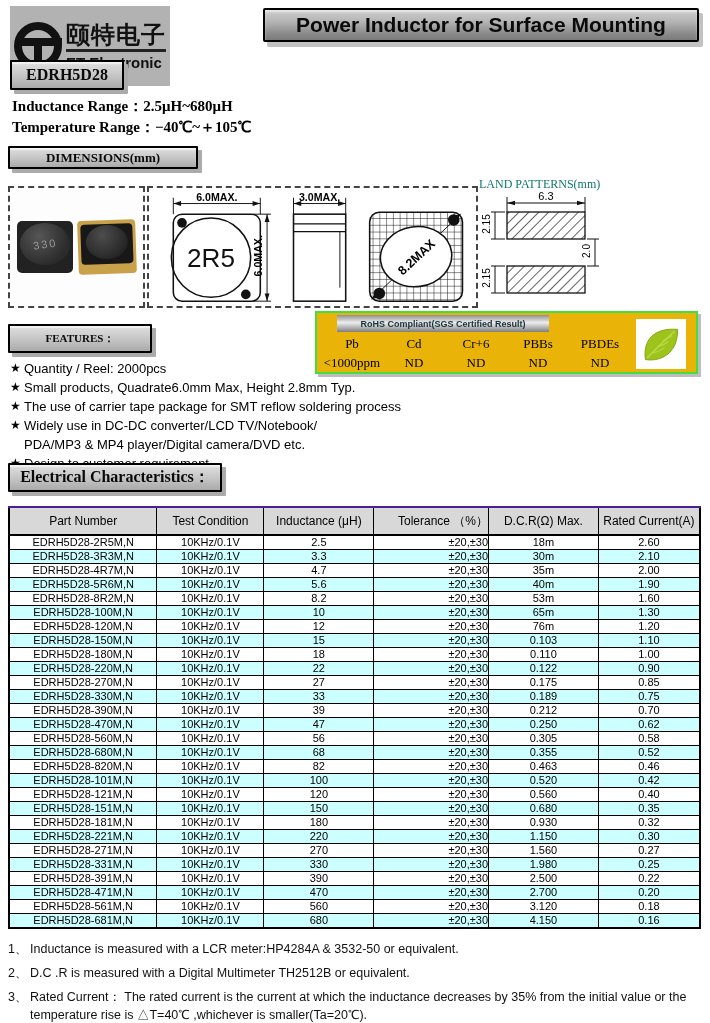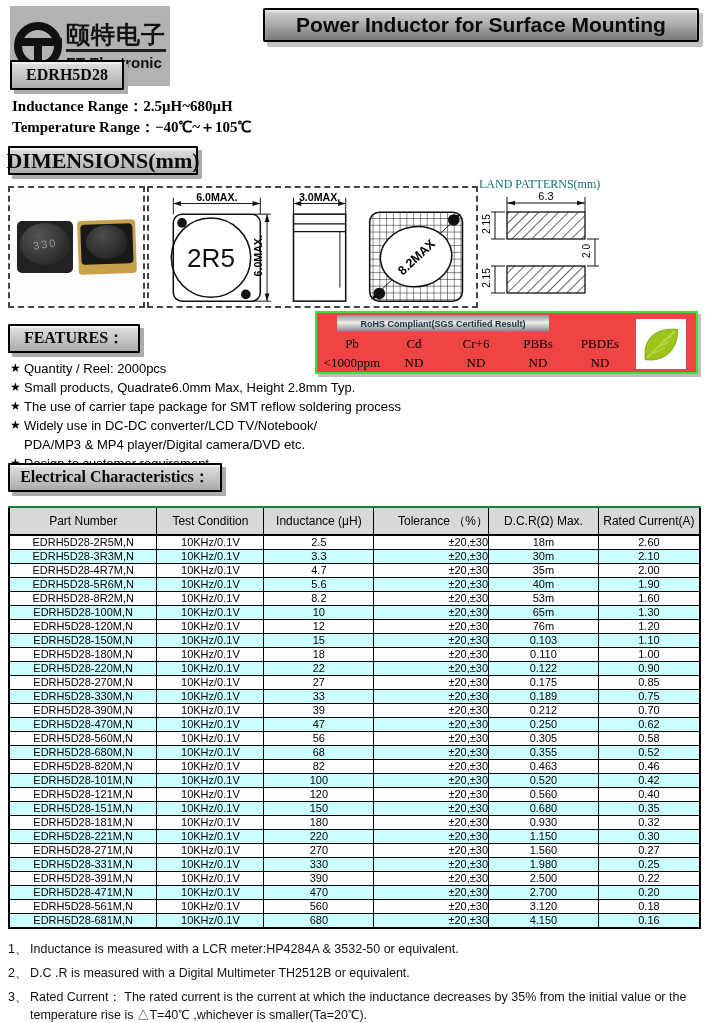--- a/index.html
+++ b/index.html
@@ -28,22 +28,22 @@
   }
 
   .badge{
     position:absolute; border:2px solid #000; border-radius:1px;
     background:linear-gradient(180deg,#e0e0e0 0%,#c4c4c4 55%,#aaaaaa 100%);
     box-shadow:4px 4px 0 #ababab, inset 0 2px 1px rgba(255,255,255,.6);
     display:flex; align-items:center; justify-content:center;
     font-family:"Liberation Serif",serif; font-weight:700; color:#0a0a0a;
   }
   .part-badge{ left:10px; top:60px; width:114px; height:30px; font-size:16px; }
-  .dim-badge{ left:8px; top:146px; width:190px; height:29px; font-size:22px; }
-  .features-badge{ left:8px; top:324px; width:132px; height:29px; font-size:16px; }
+  .dim-badge{ left:8px; top:146px; width:190px; height:23px; font-size:13px; }
+  .features-badge{ left:8px; top:324px; width:144px; height:29px; font-size:11px; }
   .elec-badge{ left:8px; top:463px; width:214px; height:29px; font-size:16px; }
 
   .range-lines{ position:absolute; left:12px; top:96px; font-family:"Liberation Serif",serif; font-weight:700; font-size:15px; color:#000; }
   .range-lines div{ line-height:21px; }
 
   
   .photo-box{
     position:absolute; left:8px; top:186px; width:137px; height:122px;
     border:2px dashed #444; background:#fdfdfd;
     display:flex; align-items:center; justify-content:center; gap:5px;
@@ -73,21 +73,21 @@
   .shield-shape i{ position:absolute; background:#000; }
   .sp-l{ left:0; top:0; width:12px; height:54px; }
   .sp-r{ right:0; top:0; width:12px; height:54px; }
   .sp-t{ left:19px; top:0; width:36px; height:12px; }
   .sp-b{ left:19px; bottom:0; width:36px; height:12px; }
   .sp-c{ left:31px; top:12px; width:12px; height:30px; }
 
   
   .rohs-box{
     position:absolute; left:315px; top:311px; width:383px; height:63px;
-    background:#ef4444; border:2px solid #43dd43; box-shadow:3px 3px 0 #bdbdbd;
+    background:#eab308; border:2px solid #43dd43; box-shadow:3px 3px 0 #bdbdbd;
   }
   .rohs-banner{
     position:absolute; left:20px; top:2px; width:212px; height:17px;
     background:linear-gradient(180deg,#8f8f8f,#ededed 45%,#7f7f7f);
     display:flex; align-items:center; justify-content:center;
     font-size:9px; font-weight:700; color:#17323f;
   }
   .rohs-grid{ position:absolute; left:4px; top:21px; width:310px; }
   .rohs-row{ display:flex; }
   .rohs-row .rohs-cell{ flex:1; text-align:center; font-family:"Liberation Serif",serif; font-size:13px; color:#000; line-height:19px; }
@@ -100,21 +100,21 @@
   .feature-line.cont{ padding-left:14px; }
   .feature-line.cont .star{ width:0; }
 
   
   .elec-table{ position:absolute; left:8px; top:506px; width:693px; border-collapse:collapse; table-layout:fixed; }
   .elec-table th, .elec-table td{
     border:1px solid #000; text-align:center; overflow:hidden; white-space:nowrap;
   }
   .elec-table thead th{
     background:#d8d8d8; font-size:12px; font-weight:400; height:28px;
-    border-bottom:2px solid #000; border-top:2px solid #15803d;
+    border-bottom:2px solid #000; border-top:2px solid #4c1d95;
   }
   .elec-table td{ font-size:11px; height:14px; line-height:13px; }
   .elec-table tr.alt td{ background:#ccffff; }
   .elec-table .c0{ width:21.4%; } .elec-table .c1{ width:15.5%; }
   .elec-table .c2{ width:15.9%; } .elec-table .c3{ width:16.6%;text-align:right; }
   .elec-table .c4{ width:15.9%; } .elec-table .c5{ width:14.7%; }
   .elec-table{ border:2px solid #000; }
 
   
   .notes{ position:absolute; left:8px; top:940px; width:698px; font-size:12.5px; color:#111; }

